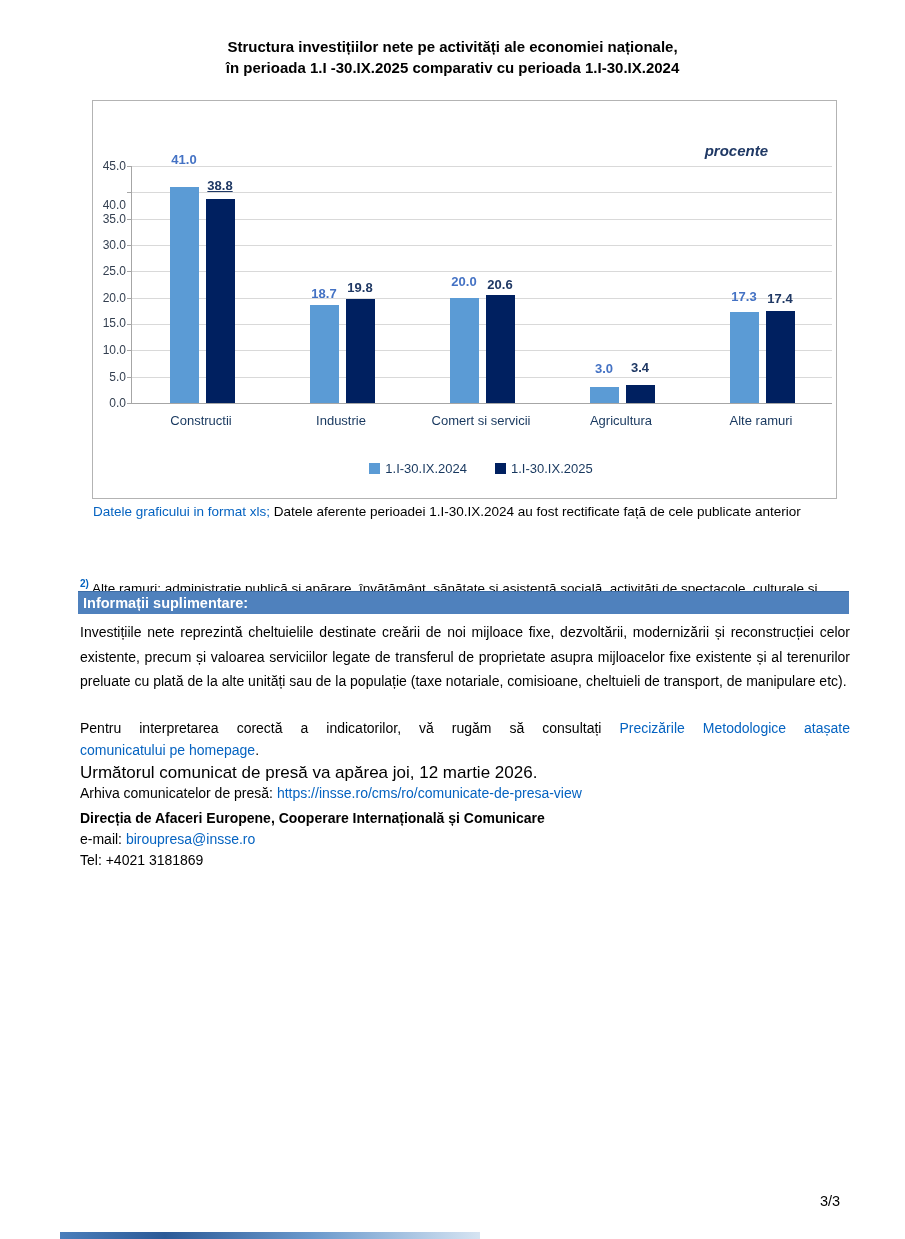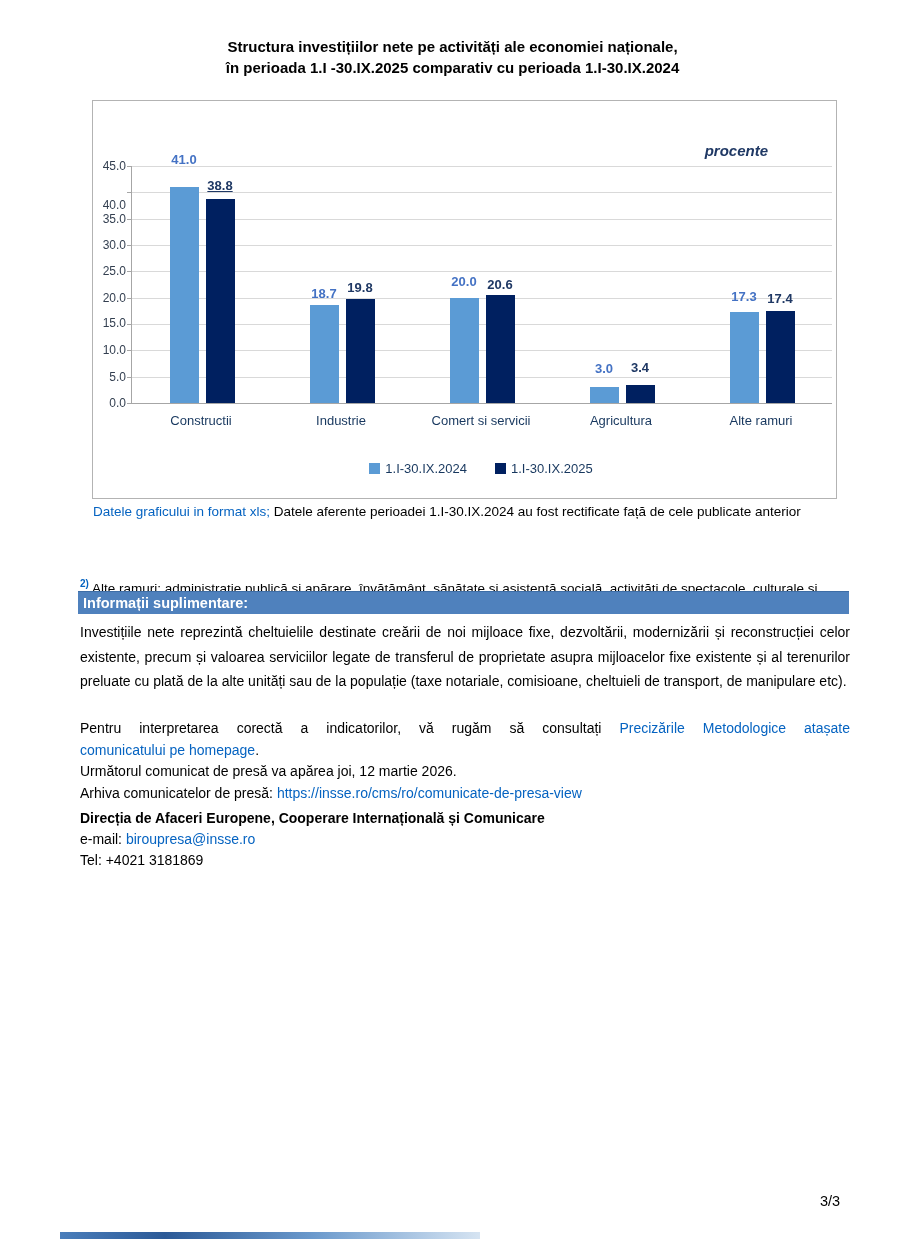--- a/index.html
+++ b/index.html
@@ -40,21 +40,21 @@
   a.link{color:#0563C1;cursor:pointer;}
   .footnote{position:absolute;left:80px;top:541px;width:772px;font-size:13.5px;line-height:21px;margin-top:32px;}
   .footnote sup{color:#0563C1;font-weight:bold;font-size:10px;}
   .info-header{position:absolute;left:78px;top:591px;width:771px;height:23px;
     background:#4F81BD;border-top:1px solid #3D6DA6;color:#fff;font-weight:bold;
     font-size:14.5px;line-height:22px;padding-left:5px;box-sizing:border-box;}
   .para1{position:absolute;left:80px;top:620px;width:770px;font-size:14px;
     line-height:24.5px;text-align:justify;}
   .para2{position:absolute;left:80px;top:717px;width:770px;font-size:14px;line-height:22px;}
   .para2 .jline{text-align:justify;text-align-last:justify;}
-  .line-next{position:absolute;left:80px;top:763px;width:770px;font-size:14px;}
+  .line-next{position:absolute;left:80px;top:763px;width:770px;font-size:17px;}
   .line-archive{position:absolute;left:80px;top:785px;width:770px;font-size:14px;}
   .dept{position:absolute;left:80px;top:810px;width:770px;font-size:14px;font-weight:bold;}
   .email-line{position:absolute;left:80px;top:831px;width:770px;font-size:14px;}
   .tel-line{position:absolute;left:80px;top:852px;width:770px;font-size:14px;}
   .page-number{position:absolute;left:820px;top:1193px;font-size:14.5px;}
   .footer-bar{position:absolute;left:60px;bottom:0;width:420px;height:7px;
     background:linear-gradient(90deg,#4A7EBB 0%,#2C5A97 25%,#6A99CC 60%,#D6E4F2 100%);}
 </style>
 </head>
 <body>

